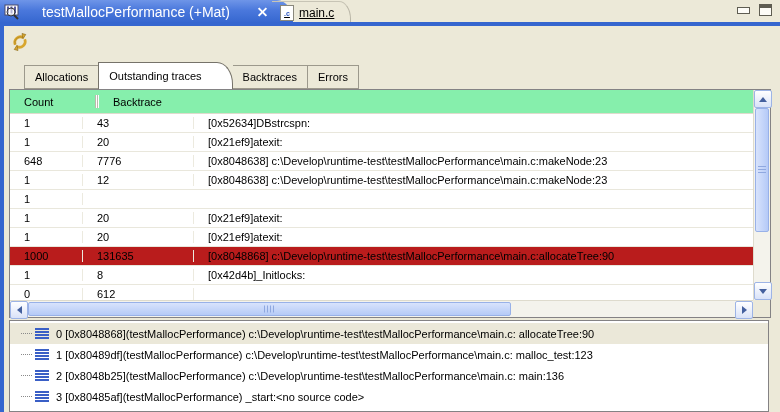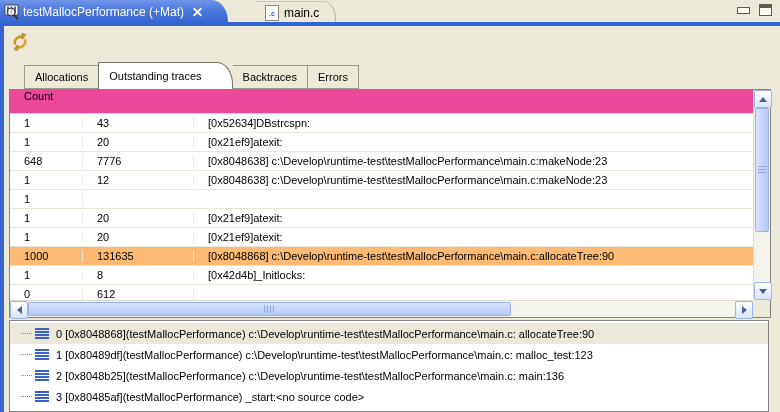--- a/index.html
+++ b/index.html
@@ -4,28 +4,28 @@
 <style>
   html,body{margin:0;padding:0;background:#fff;}
   .screen{
     position:relative;width:780px;height:412px;overflow:hidden;
     background:#ece9d8;font-family:"Liberation Sans",sans-serif;
     font-size:11px;color:#000;
   }
   
   .editor-tabbar{position:absolute;top:0;left:0;right:0;height:23px;background:#ece9d8;}
   .etab-active{
-    position:absolute;left:0;top:0;height:23px;display:flex;align-items:center;gap:3px;
+    position:absolute;left:0;top:0;height:23px;display:flex;align-items:center;gap:22px;
     padding:0 10px 0 4px;background:linear-gradient(180deg,#6e95e8 0%,#4a78dc 45%,#3566cf 100%);
-    color:#fff;border-top-right-radius:16px 22px;padding-right:26px;font-size:12px;
+    color:#fff;border-top-right-radius:16px 22px;padding-right:26px;font-size:14px;
   }
   .etab-inactive{
-    position:absolute;left:257px;top:1px;height:22px;display:flex;align-items:center;gap:5px;
+    position:absolute;left:272px;top:1px;height:22px;display:flex;align-items:center;gap:5px;
     padding:0 16px 0 8px;color:#000;font-size:12px;
-    border-right:1px solid #b9b6a7;border-top:1px solid #c7c4b5;border-top-right-radius:12px 18px;
+    border-right:1px solid #b9b6a7;border-top:1px solid #c7c4b5;border-top-right-radius:12px 18px;text-decoration:underline;
   }
   .view-icon{width:16px;height:16px;flex:none;}
   .cfile-icon{
     width:12px;height:14px;flex:none;background:#fff;border:1px solid #8a887c;
     font-size:7px;color:#2a55c0;font-weight:bold;display:flex;align-items:center;justify-content:center;
   }
   .close-x{position:relative;width:9px;height:9px;flex:none;cursor:default;margin-left:6px;}
   .close-x::before,.close-x::after{
     content:"";position:absolute;left:-1px;top:3.5px;width:11px;height:2px;background:#fff;
   }
@@ -51,27 +51,27 @@
     border:1px solid #76736a;border-bottom:none;
     border-top-right-radius:16px 22px;padding-right:30px;margin-left:-1px;
   }
   .vtab.after-selected{border-left:none;}
   
   .table-frame{
     position:absolute;left:9px;top:89px;width:760px;height:227px;background:#fff;
     border:1px solid #848284;display:grid;
     grid-template-columns:1fr 17px;grid-template-rows:24px 1fr 17px;
   }
-  .thead{grid-column:1;grid-row:1;display:flex;background:#ec4899;border-bottom:1px solid #dedbcd;overflow:hidden;flex-direction:column;}
+  .thead{grid-column:1;grid-row:1;display:flex;background:#86efac;border-bottom:1px solid #dedbcd;overflow:hidden;}
   .th{display:flex;align-items:center;padding-left:14px;white-space:nowrap;}
   .th-sep{width:0;border-left:1px solid #bcb9ac;border-right:1px solid #fff;margin:5px 0;}
   .th1{width:71px;}.th2{width:109px;}.th3{flex:1;border-radius:8px;}
   .tbody{grid-column:1;grid-row:2;overflow:hidden;background:#fff;}
   .trow{height:18px;display:flex;align-items:center;border-bottom:1px solid #e9e7dc;white-space:nowrap;}
-  .trow.selected{background:#fdba74;}
+  .trow.selected{background:#b91c1c;}
   .td{padding-left:14px;overflow:hidden;flex:none;}
   .td1{width:58px;border-right:1px solid #eceadf;}
   .td2{width:96px;border-right:1px solid #eceadf;}
   .td3{flex:1;border-right:none;}
   
   .vscroll{grid-column:2;grid-row:1 / span 2;display:flex;flex-direction:column;background:#f4f3ec;border-left:1px solid #dedbcd;}
   .hscroll{grid-column:1;grid-row:3;display:flex;background:#f4f3ec;border-top:1px solid #dedbcd;}
   .sb-corner{grid-column:2;grid-row:3;background:#ece9d8;}
   .sb-btn{
     flex:none;width:16px;height:16px;display:flex;align-items:center;justify-content:center;

